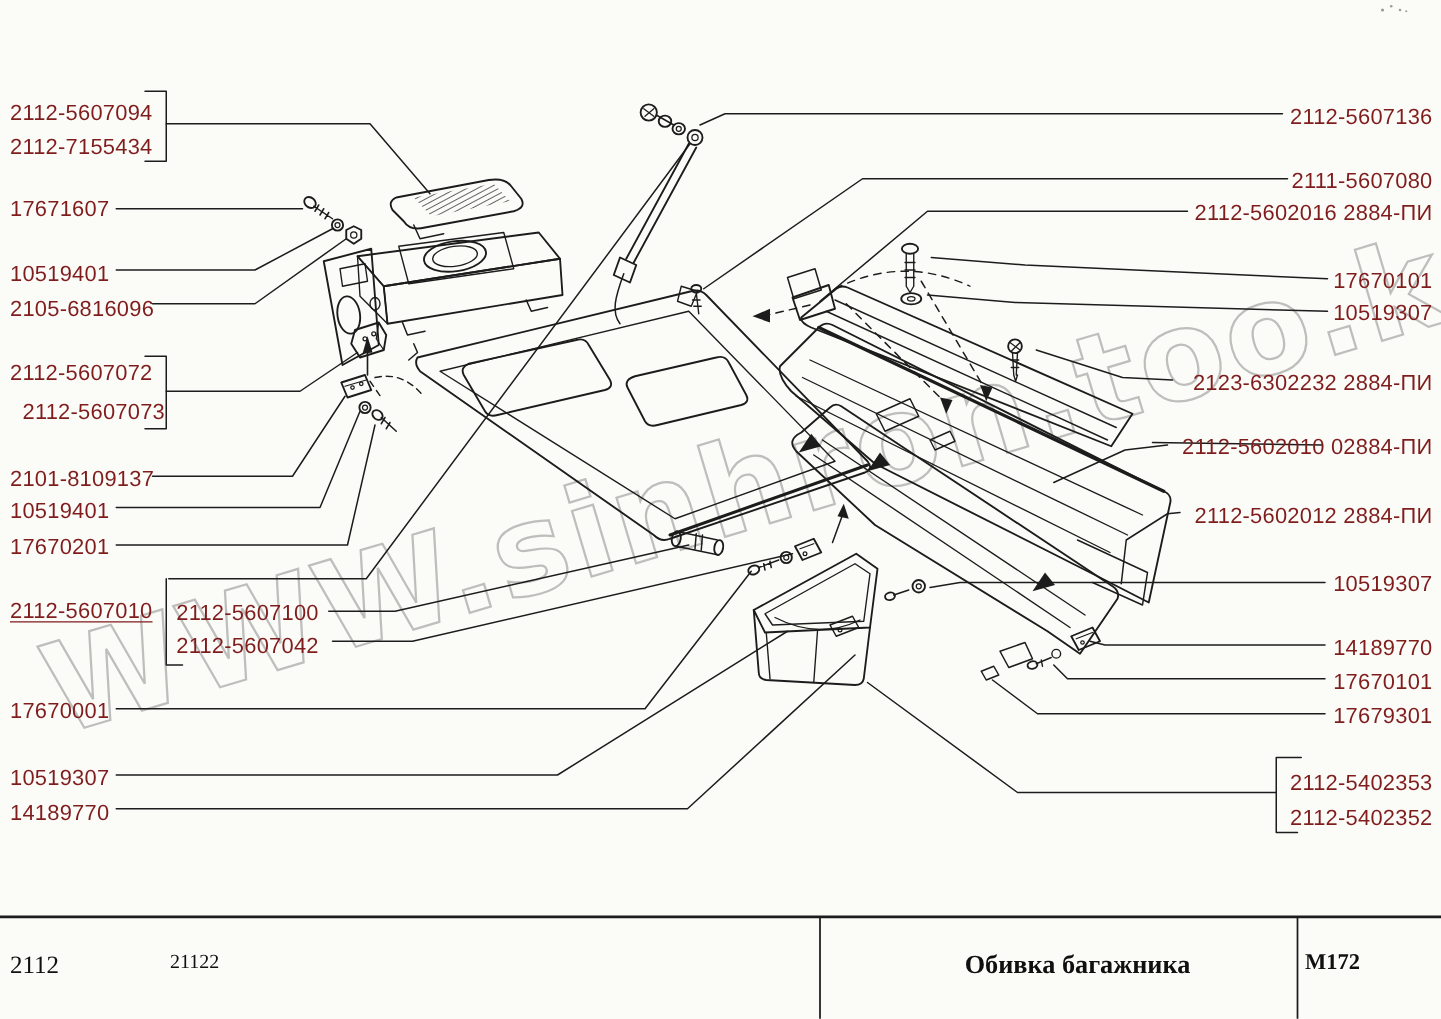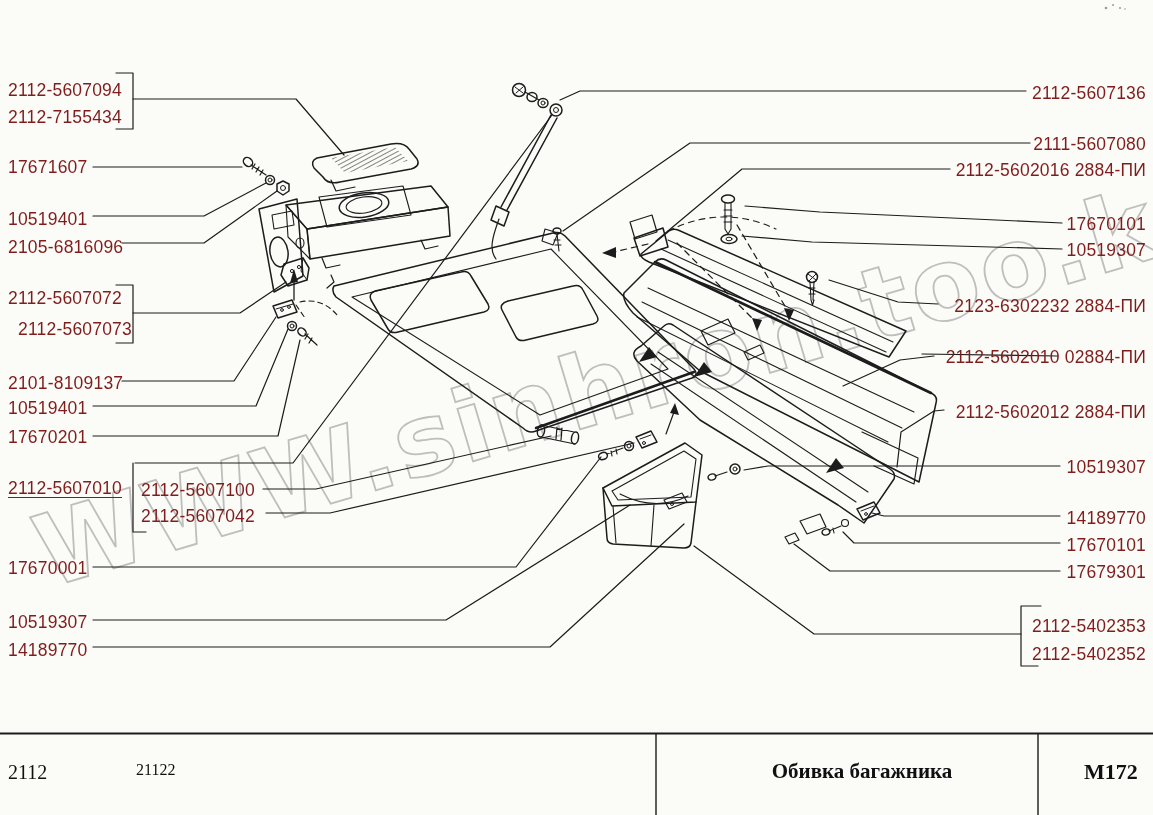--- a/index.html
+++ b/index.html
@@ -291,14 +291,14 @@
       <div class="callout" style="top: 508px; right: 7px;">14189770</div>
       <div class="callout" style="top: 535px; right: 7px;">17670101</div>
       <div class="callout" style="top: 562px; right: 7px;">17679301</div>
       <div class="callout" style="top: 616px; left: 1032px;">2112-5402353</div>
       <div class="callout" style="top: 644px; left: 1032px;">2112-5402352</div>
     </div>
 
   <div class="fcell" style="left:8px;top:761px;font-size:20px;">2112</div>
   <div class="fcell" style="left:136px;top:761px;font-size:16px;">21122</div>
   <div class="fcell b" style="left:656px;top:759px;width:412px;text-align:center;font-size:21px;">Обивка багажника</div>
-  <div class="fcell b" style="left:1084px;top:759px;font-size:22px;">М172</div>
+  <div class="fcell b" style="left:1044px;top:759px;font-size:18px;">М172</div>
 </div>
 
 </body></html>

